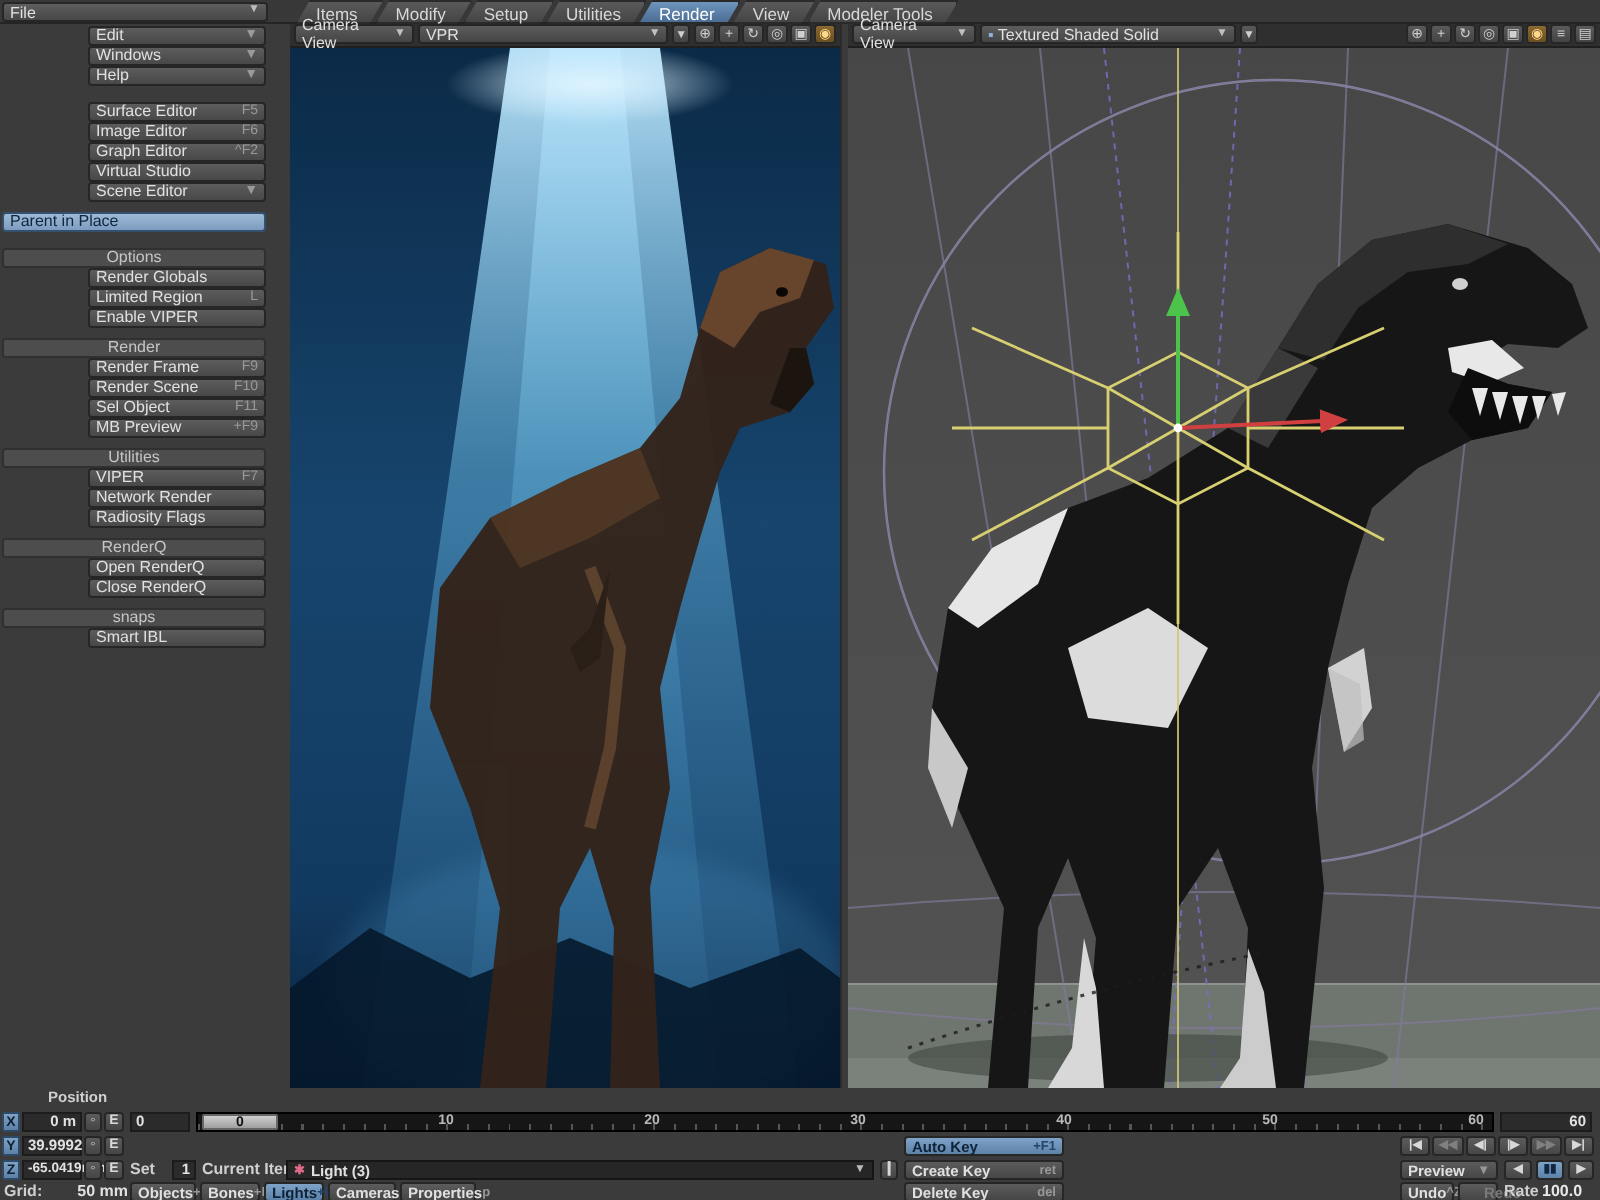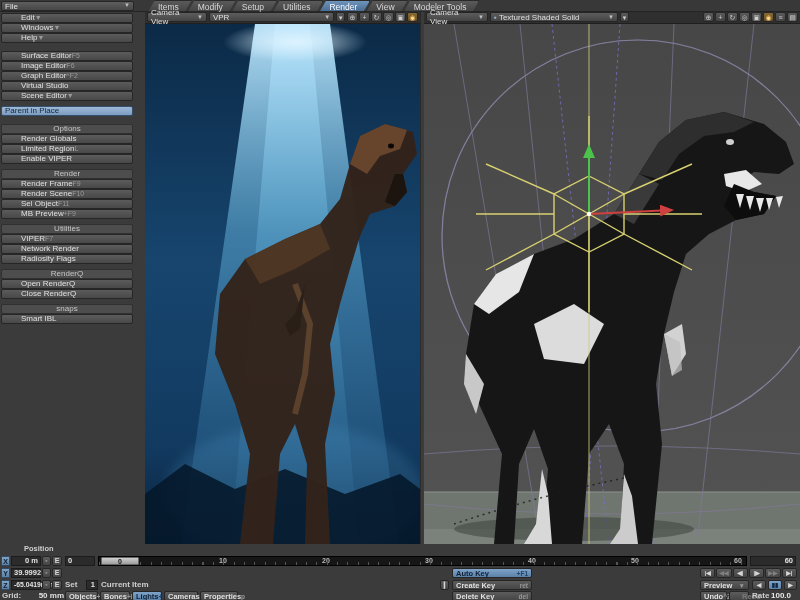--- a/index.html
+++ b/index.html
@@ -17,23 +17,23 @@
   #file-btn { left:1px; top:1px; width:133px; height:10px; position:absolute; }
   #tabs { position:absolute; left:148px; top:0; height:12px; display:flex; }
   .tab { height:12px; padding:0 12px 0 9px; font-size:8.5px; line-height:12px; color:#d8d8d8;
     background:linear-gradient(#5a5a5a,#454545); border:1px solid #2a2a2a; margin-right:-4px;
     clip-path:polygon(7px 0, 100% 0, calc(100% - 7px) 100%, 0 100%); }
   .tab.active { background:linear-gradient(#6f95bd,#4a6d94); color:#fff; }
 
   
   #sidebar { left:0; top:12px; width:145px; height:532px; background:#3b3b3b; }
   .sb { position:absolute; left:1px; width:132px; height:9.5px; }
-  .sb-btn { display:flex; align-items:center;
+  .sb-btn { display:flex; justify-content:space-between; align-items:center;
     background:linear-gradient(#5c5c5c,#484848); border:1px solid #262626; border-radius:2px;
-    color:#e0e0e0; font-size:8px; padding:0 19px; height:100%; }
+    color:#e0e0e0; font-size:8px; padding:0 3px; height:100%;margin-left:43px; }
   .sb-btn .sc { color:#9a9a9a; font-size:7px; }
   .sb-hdr { background:#4d4d4d; border:1px solid #303030; border-radius:2px; color:#c6c6c6;
     font-size:8px; text-align:center; height:100%; line-height:8.5px; }
   .sb-blue { background:linear-gradient(#9db9d6,#7d9cc0); color:#11263d; border:1px solid #33506e;
     border-radius:2px; font-size:8px; padding:0 3px; height:100%; display:flex; align-items:center; }
 
   
   .vp-hdr { top:12px; height:12px; background:#2f2f2f; border-bottom:1px solid #1f1f1f; display:flex; align-items:flex-start; gap:2px; padding:0 2px; }
   .vp-dd { display:flex; align-items:center; justify-content:space-between; gap:3px;
     background:linear-gradient(#5c5c5c,#454545); border:1px solid #252525; border-radius:2px;
@@ -486,20 +486,25 @@
       <div class="tbtn dim" style="flex:1">◀◀</div>
       <div class="tbtn" style="flex:1">◀|</div>
       <div class="tbtn" style="flex:1">|▶</div>
       <div class="tbtn dim" style="flex:1">▶▶</div>
       <div class="tbtn" style="flex:1">▶|</div>
     </div>
 
     <div class="brow lbl" style="left:65px; top:36px">Set</div>
     <div class="brow val" style="left:86px; top:36px; width:12px">1</div>
     <div class="brow lbl" style="left:101px; top:36px">Current Item</div>
+    <div class="brow item-dd" style="left:143px; top:36px; width:294px">
+      <span style="color:#e06a8a; font-size:6.5px">✱</span>
+      <span>Light (3)</span>
+      <span class="arr">▼</span>
+    </div>
     <div class="brow mini" style="left:440px; top:36px; width:9px">❙</div>
     <div class="brow kbtn" style="left:452px; top:36px; width:80px">
       <span>Create Key</span>
         <span class="sc">ret</span>
     </div>
     <div class="brow kbtn" style="left:700px; top:36px; width:49px">
       <span>Preview</span>
         <span class="sc">▼</span>
     </div>
     <div class="brow tbtn" style="left:752px; top:36px; width:14px">◀</div>

